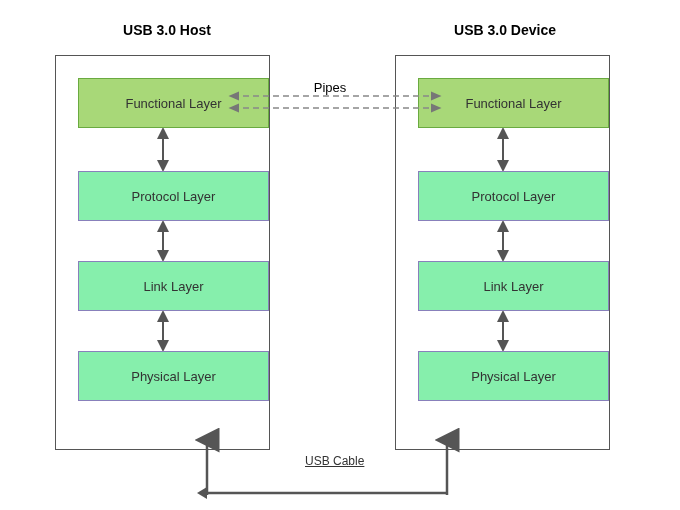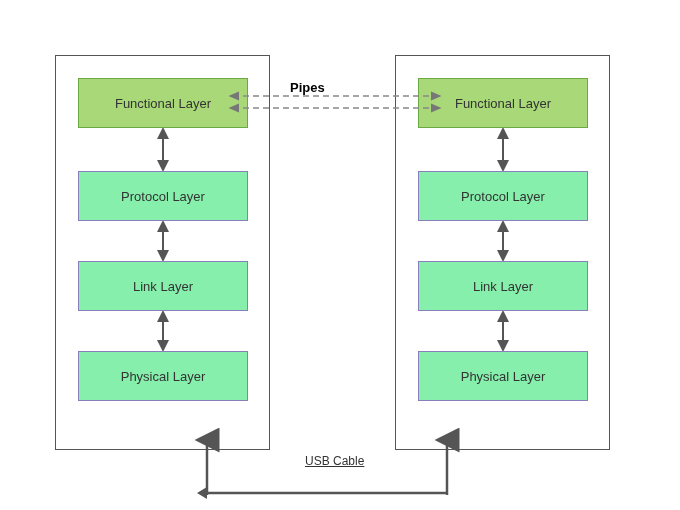--- a/index.html
+++ b/index.html
@@ -53,21 +53,21 @@
     }
 
     .layer-block {
       position: absolute;
       border: 1.5px solid #888;
       display: flex;
       align-items: center;
       justify-content: center;
       font-size: 13px;
       color: #333;
-      width: 170px;
+      width: 191px;
       height: 50px;
       left: 22px;
     }
 
     .functional-block {
       background: #a8d878;
       border-color: #6aaa40;
     }
 
     .protocol-block,
@@ -87,23 +87,24 @@
     .device-functional { top: 22px; }
     .device-protocol   { top: 115px; }
     .device-link       { top: 205px; }
     .device-physical   { top: 295px; }
 
     
     .pipes-label {
       position: absolute;
       top: 80px;
       left: 290px;
-      font-weight: bold;
+      font-weight: normal;
       font-size: 13px;
       color: #000;
+      text-align: center;
       width: 80px;
     }
 
     
     .usb-label {
       position: absolute;
       bottom: 42px;
       left: 305px;
       font-size: 12px;
       color: #333;
@@ -126,20 +127,22 @@
       left: 100px;
       width: 460px;
       height: 75px;
     }
   </style>
 </head>
 <body>
 
 <div class="diagram-container">
 
+  <div class="column-title host-title">USB 3.0 Host</div>
+  <div class="column-title device-title">USB 3.0 Device</div>
 
   <div class="box-container host-box">
     <div class="layer-block functional-block host-functional">Functional Layer</div>
 
     <svg style="position:absolute;left:96px;top:72px;width:22px;height:43px;">
       <defs>
         <marker id="ah1s" markerWidth="6" markerHeight="6" refX="3" refY="3" orient="auto">
           <polygon points="0,0 6,3 0,6" fill="#555"></polygon>
         </marker>
         <marker id="ah1e" markerWidth="6" markerHeight="6" refX="3" refY="3" orient="auto-start-reverse">

